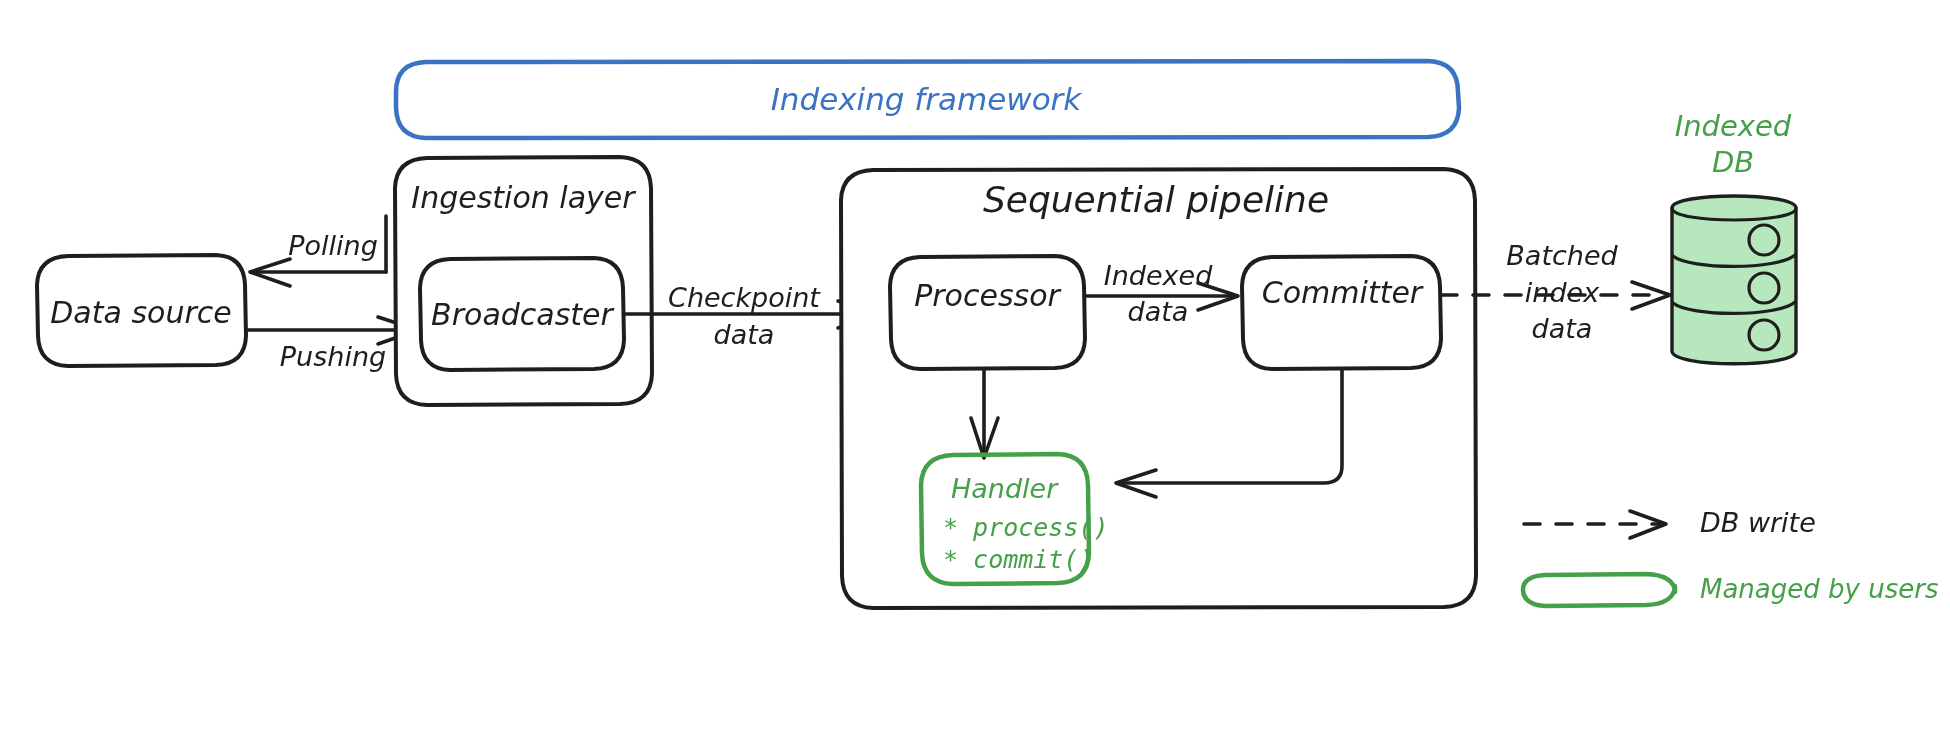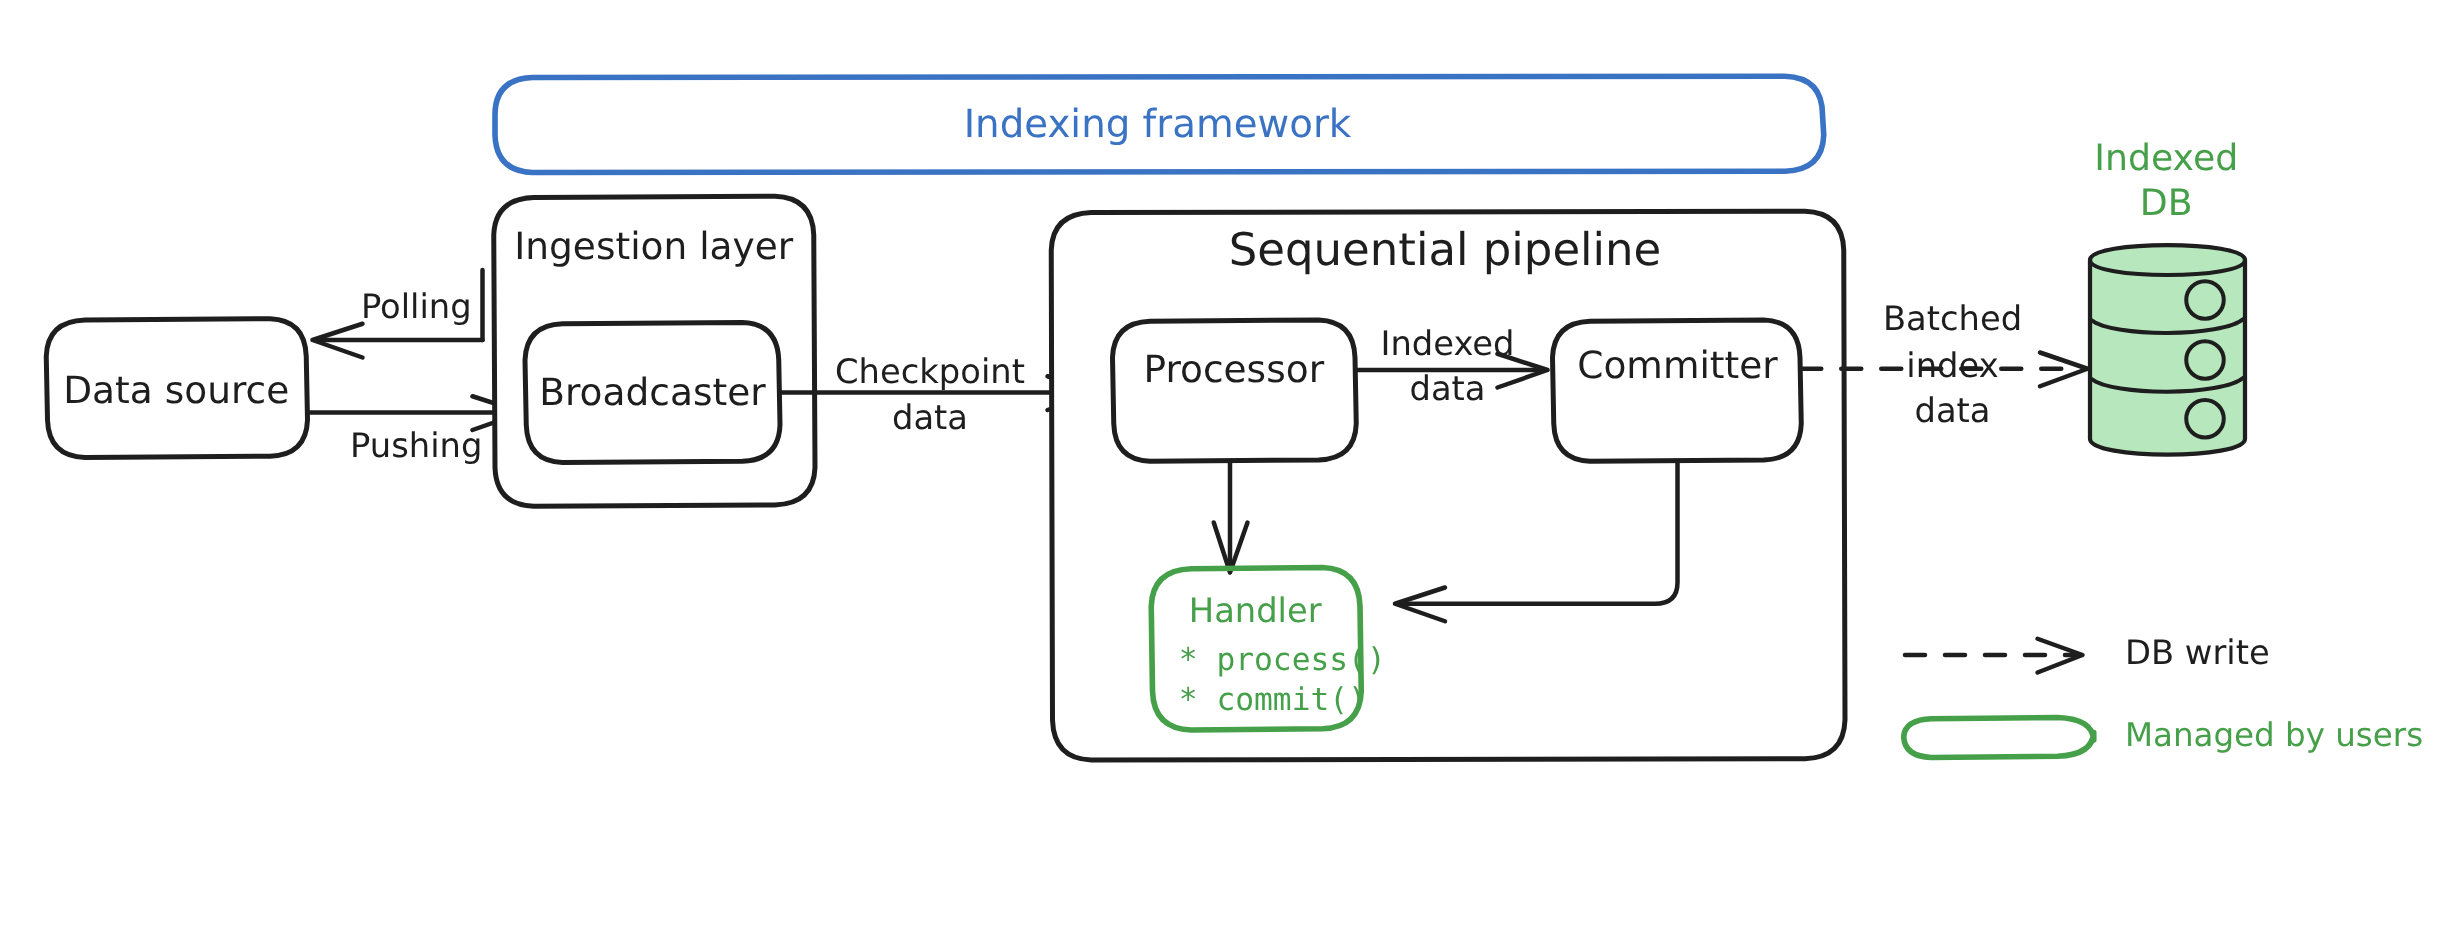--- a/index.html
+++ b/index.html
@@ -12,20 +12,21 @@
     width: 1950px;
     height: 744px;
     overflow: hidden;
     font-family: "DejaVu Sans", sans-serif;
   }
   #diagram-root {
     position: relative;
     width: 1950px;
     height: 744px;
     background: #ffffff;
+    font-style: italic;
   }
   svg#scene {
     display: block;
     width: 1950px;
     height: 744px;
   }
   
   .shape-stroke {
     fill: none;
     stroke: #1e1e1e;

